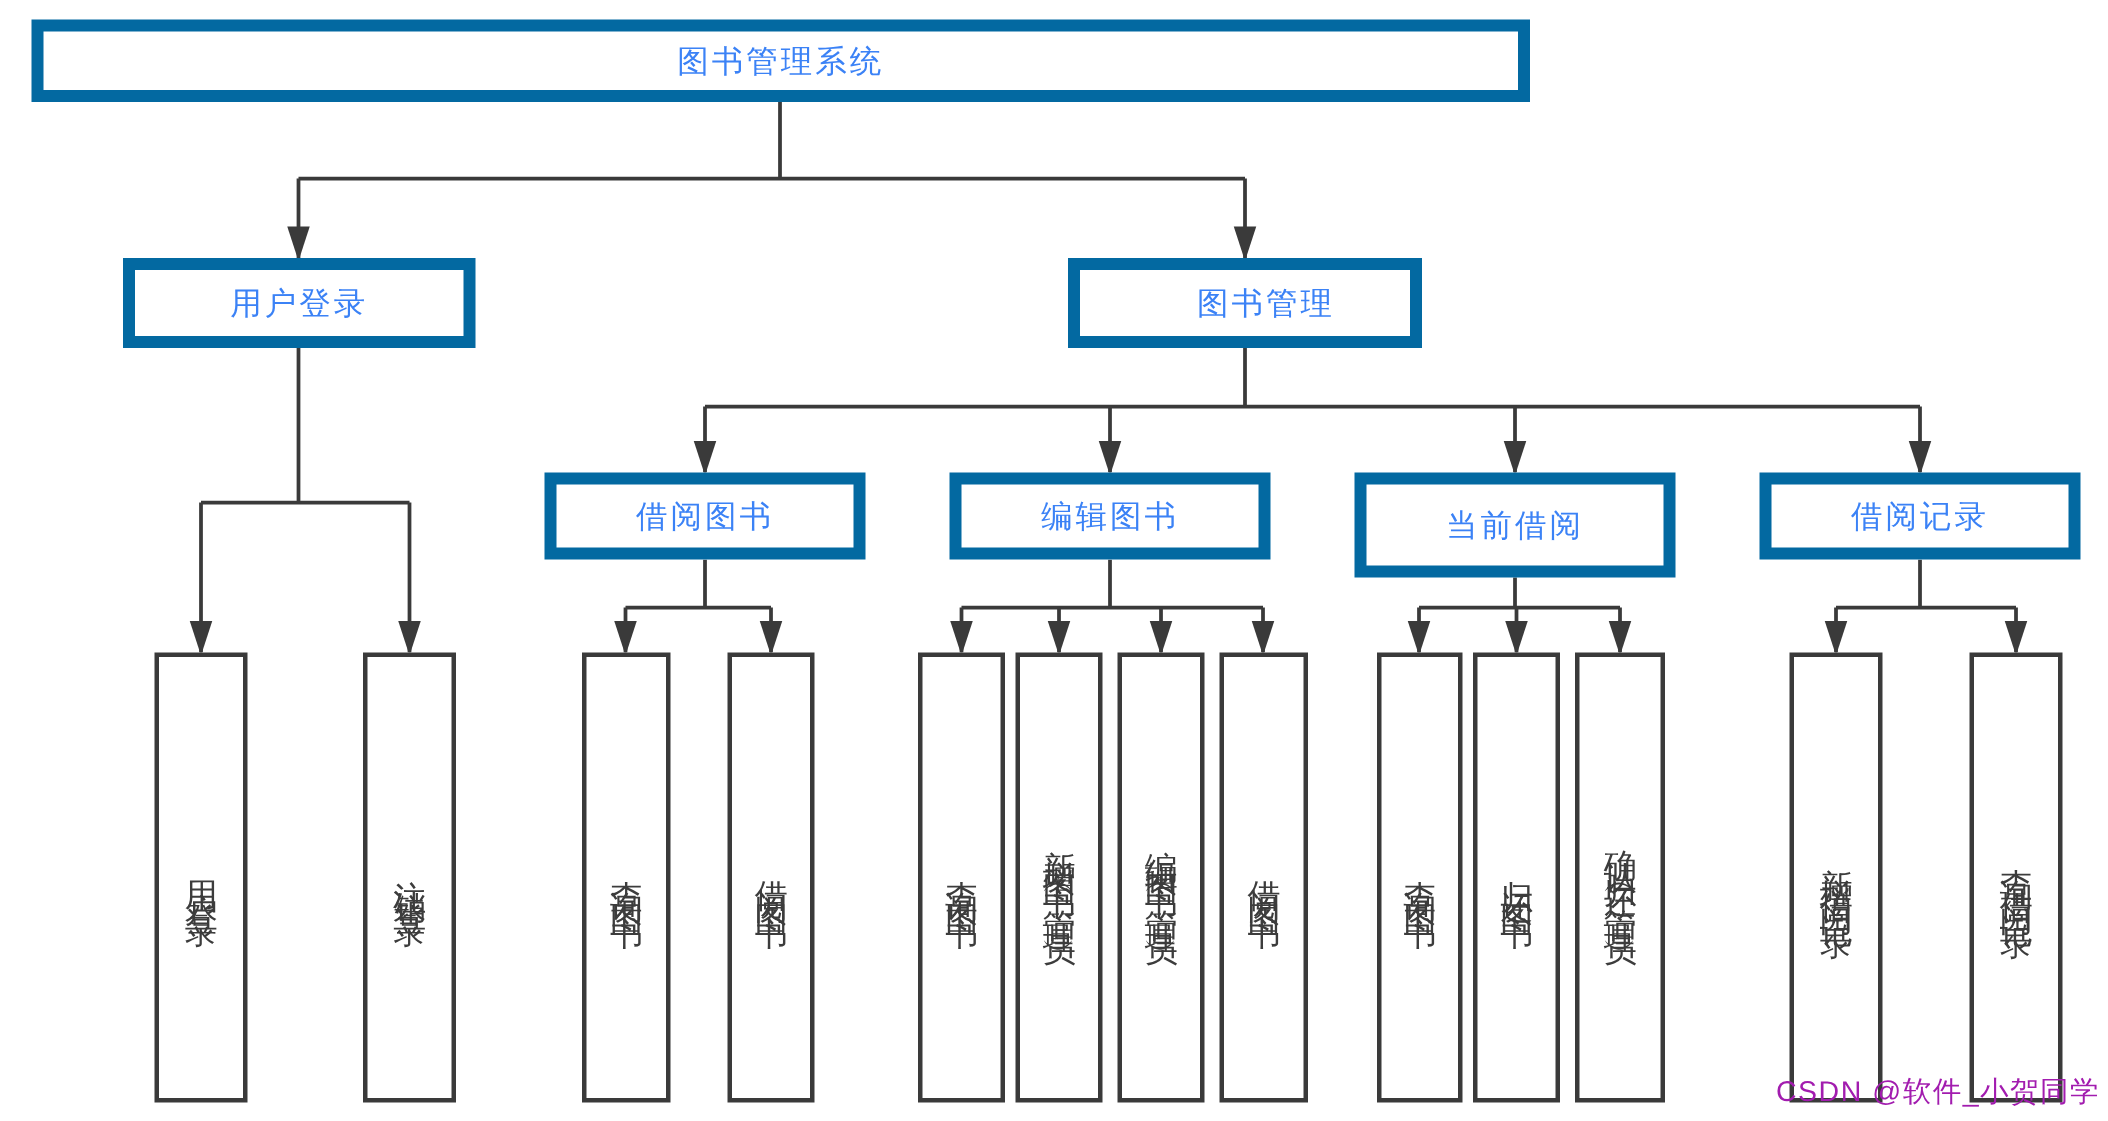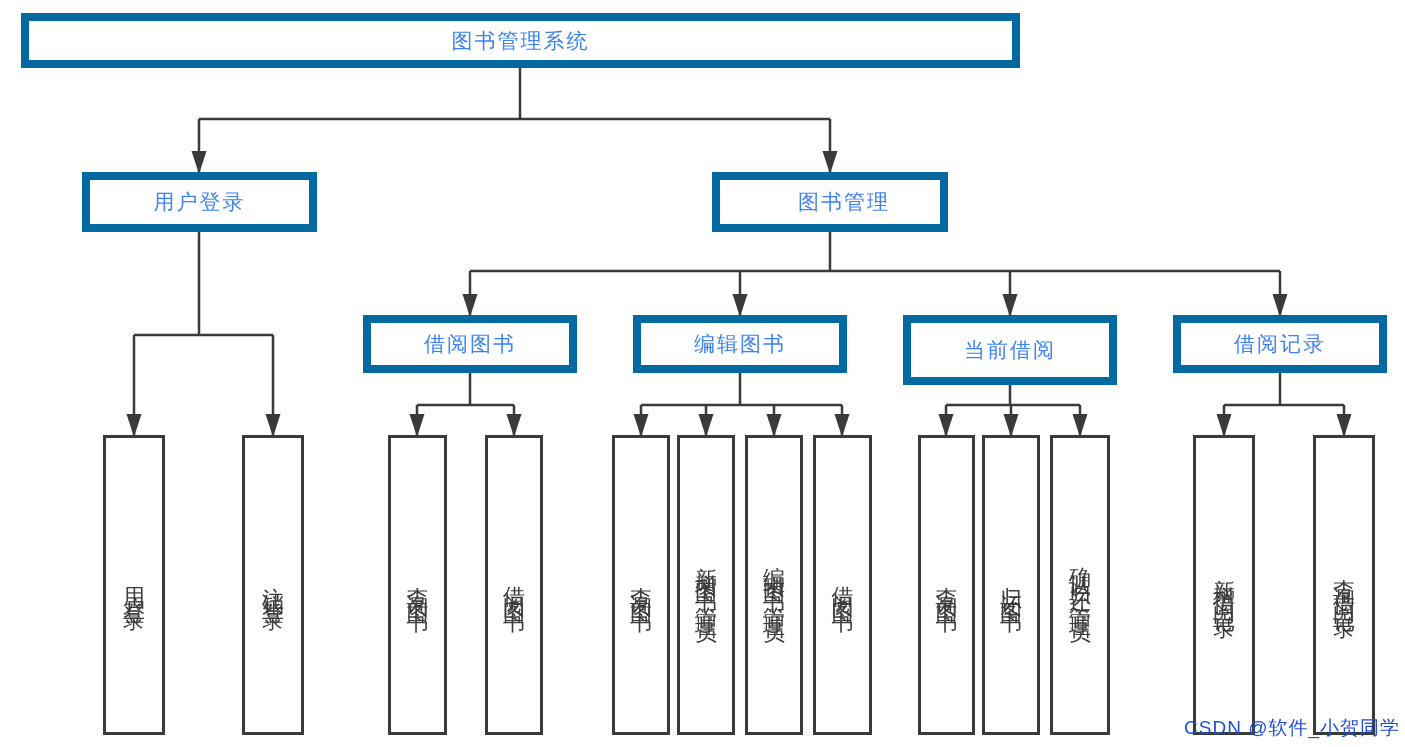--- a/index.html
+++ b/index.html
@@ -37,21 +37,21 @@
     font-size:22px;
     letter-spacing:8px;
     line-height:1.1;
     color:#3c3c3c;
     white-space:nowrap;
   }
   .watermark{
     position:absolute;
     right:5px;bottom:6px;
     font-size:19px;
-    color:#1d4ed8;
+    color:#a21caf;
     letter-spacing:1px;
     z-index:3;
   }
 </style>
 </head>
 <body>
 
 <div class="stage">
 
   <svg class="connectors" width="1405" height="747" viewBox="0 0 1405 747" xmlns="http://www.w3.org/2000/svg">

